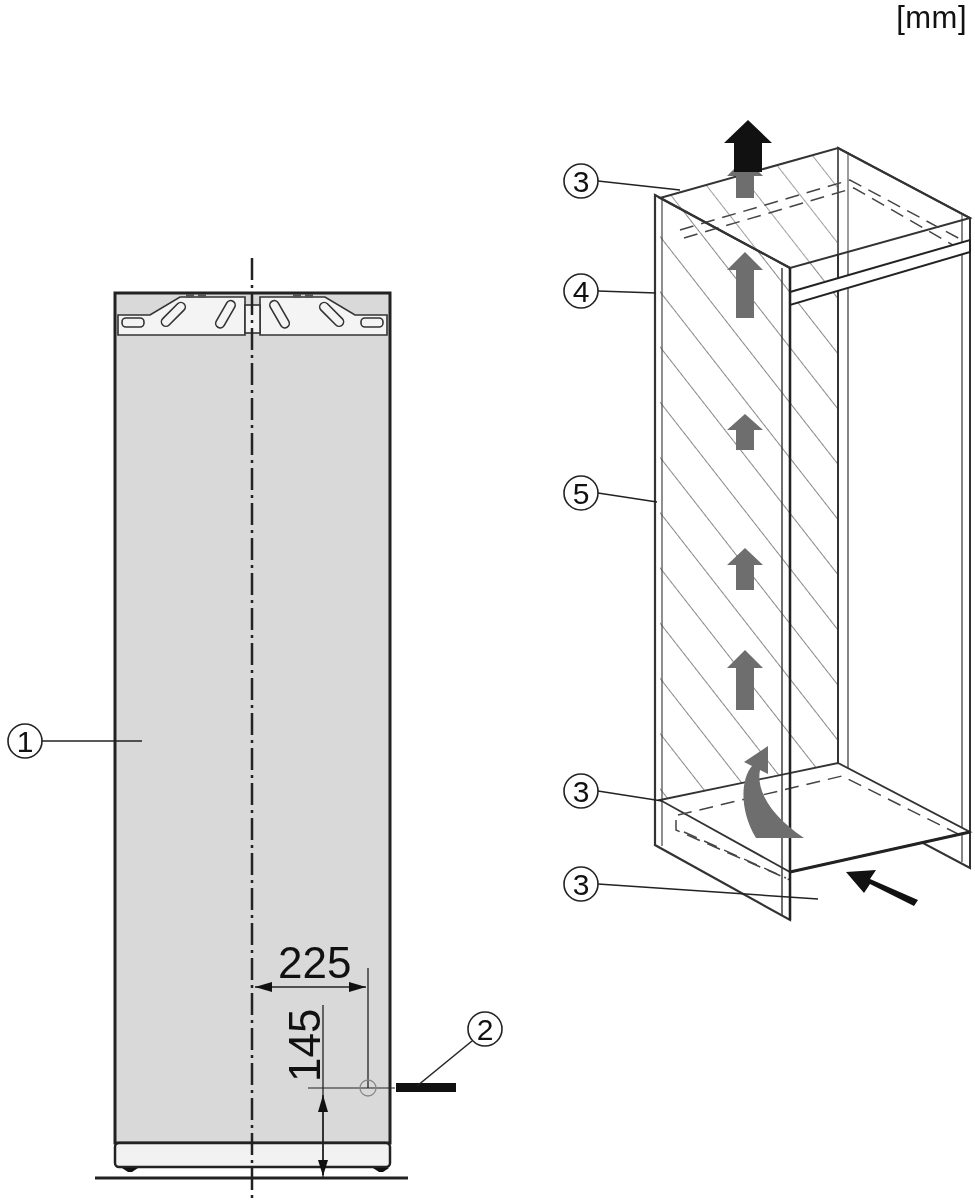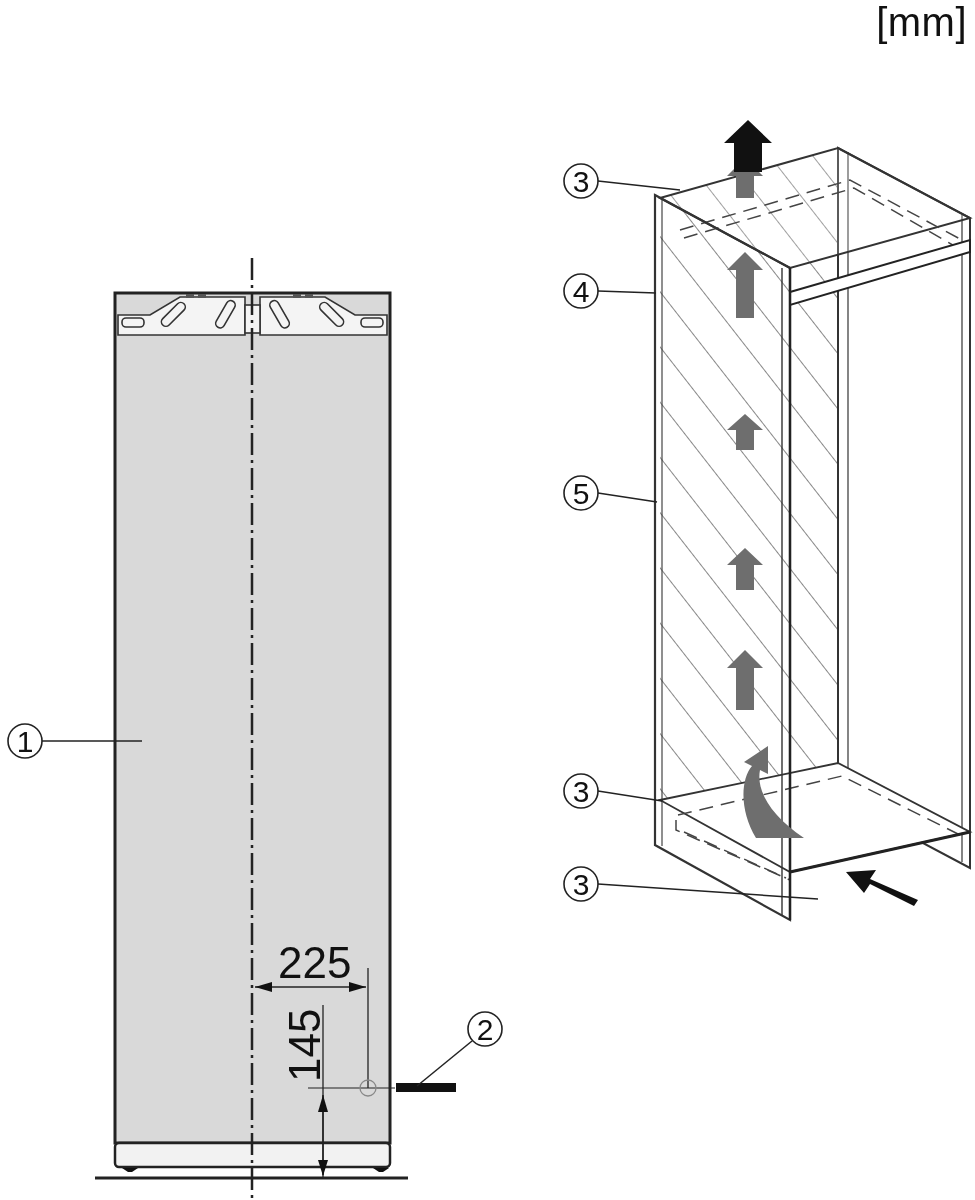--- a/index.html
+++ b/index.html
@@ -1,18 +1,18 @@
 <!DOCTYPE html>
 <html><head>
 <meta charset="utf-8">
 <style>
   html, body { margin:0; padding:0; background:#ffffff; }
   body { width:975px; height:1200px; position:relative; overflow:hidden; font-family:"Liberation Sans", sans-serif; }
   #diagram { position:absolute; left:0; top:0; }
-  .unit { position:absolute; right:8px; top:0px; font-size:40px; color:#111; letter-spacing:0.5px; }
+  .unit { position:absolute; right:8px; top:0px; font-size:31px; color:#111; letter-spacing:0.5px; }
   svg text { font-family:"Liberation Sans", sans-serif; fill:#111; }
 </style>
 </head>
 <body>
 
 <div class="unit">[mm]</div>
 
 <svg id="diagram" width="975" height="1200" viewBox="0 0 975 1200" xmlns="http://www.w3.org/2000/svg">
   <defs>
     <pattern id="hatch" patternUnits="userSpaceOnUse" width="34" height="34" patternTransform="rotate(-38)">

